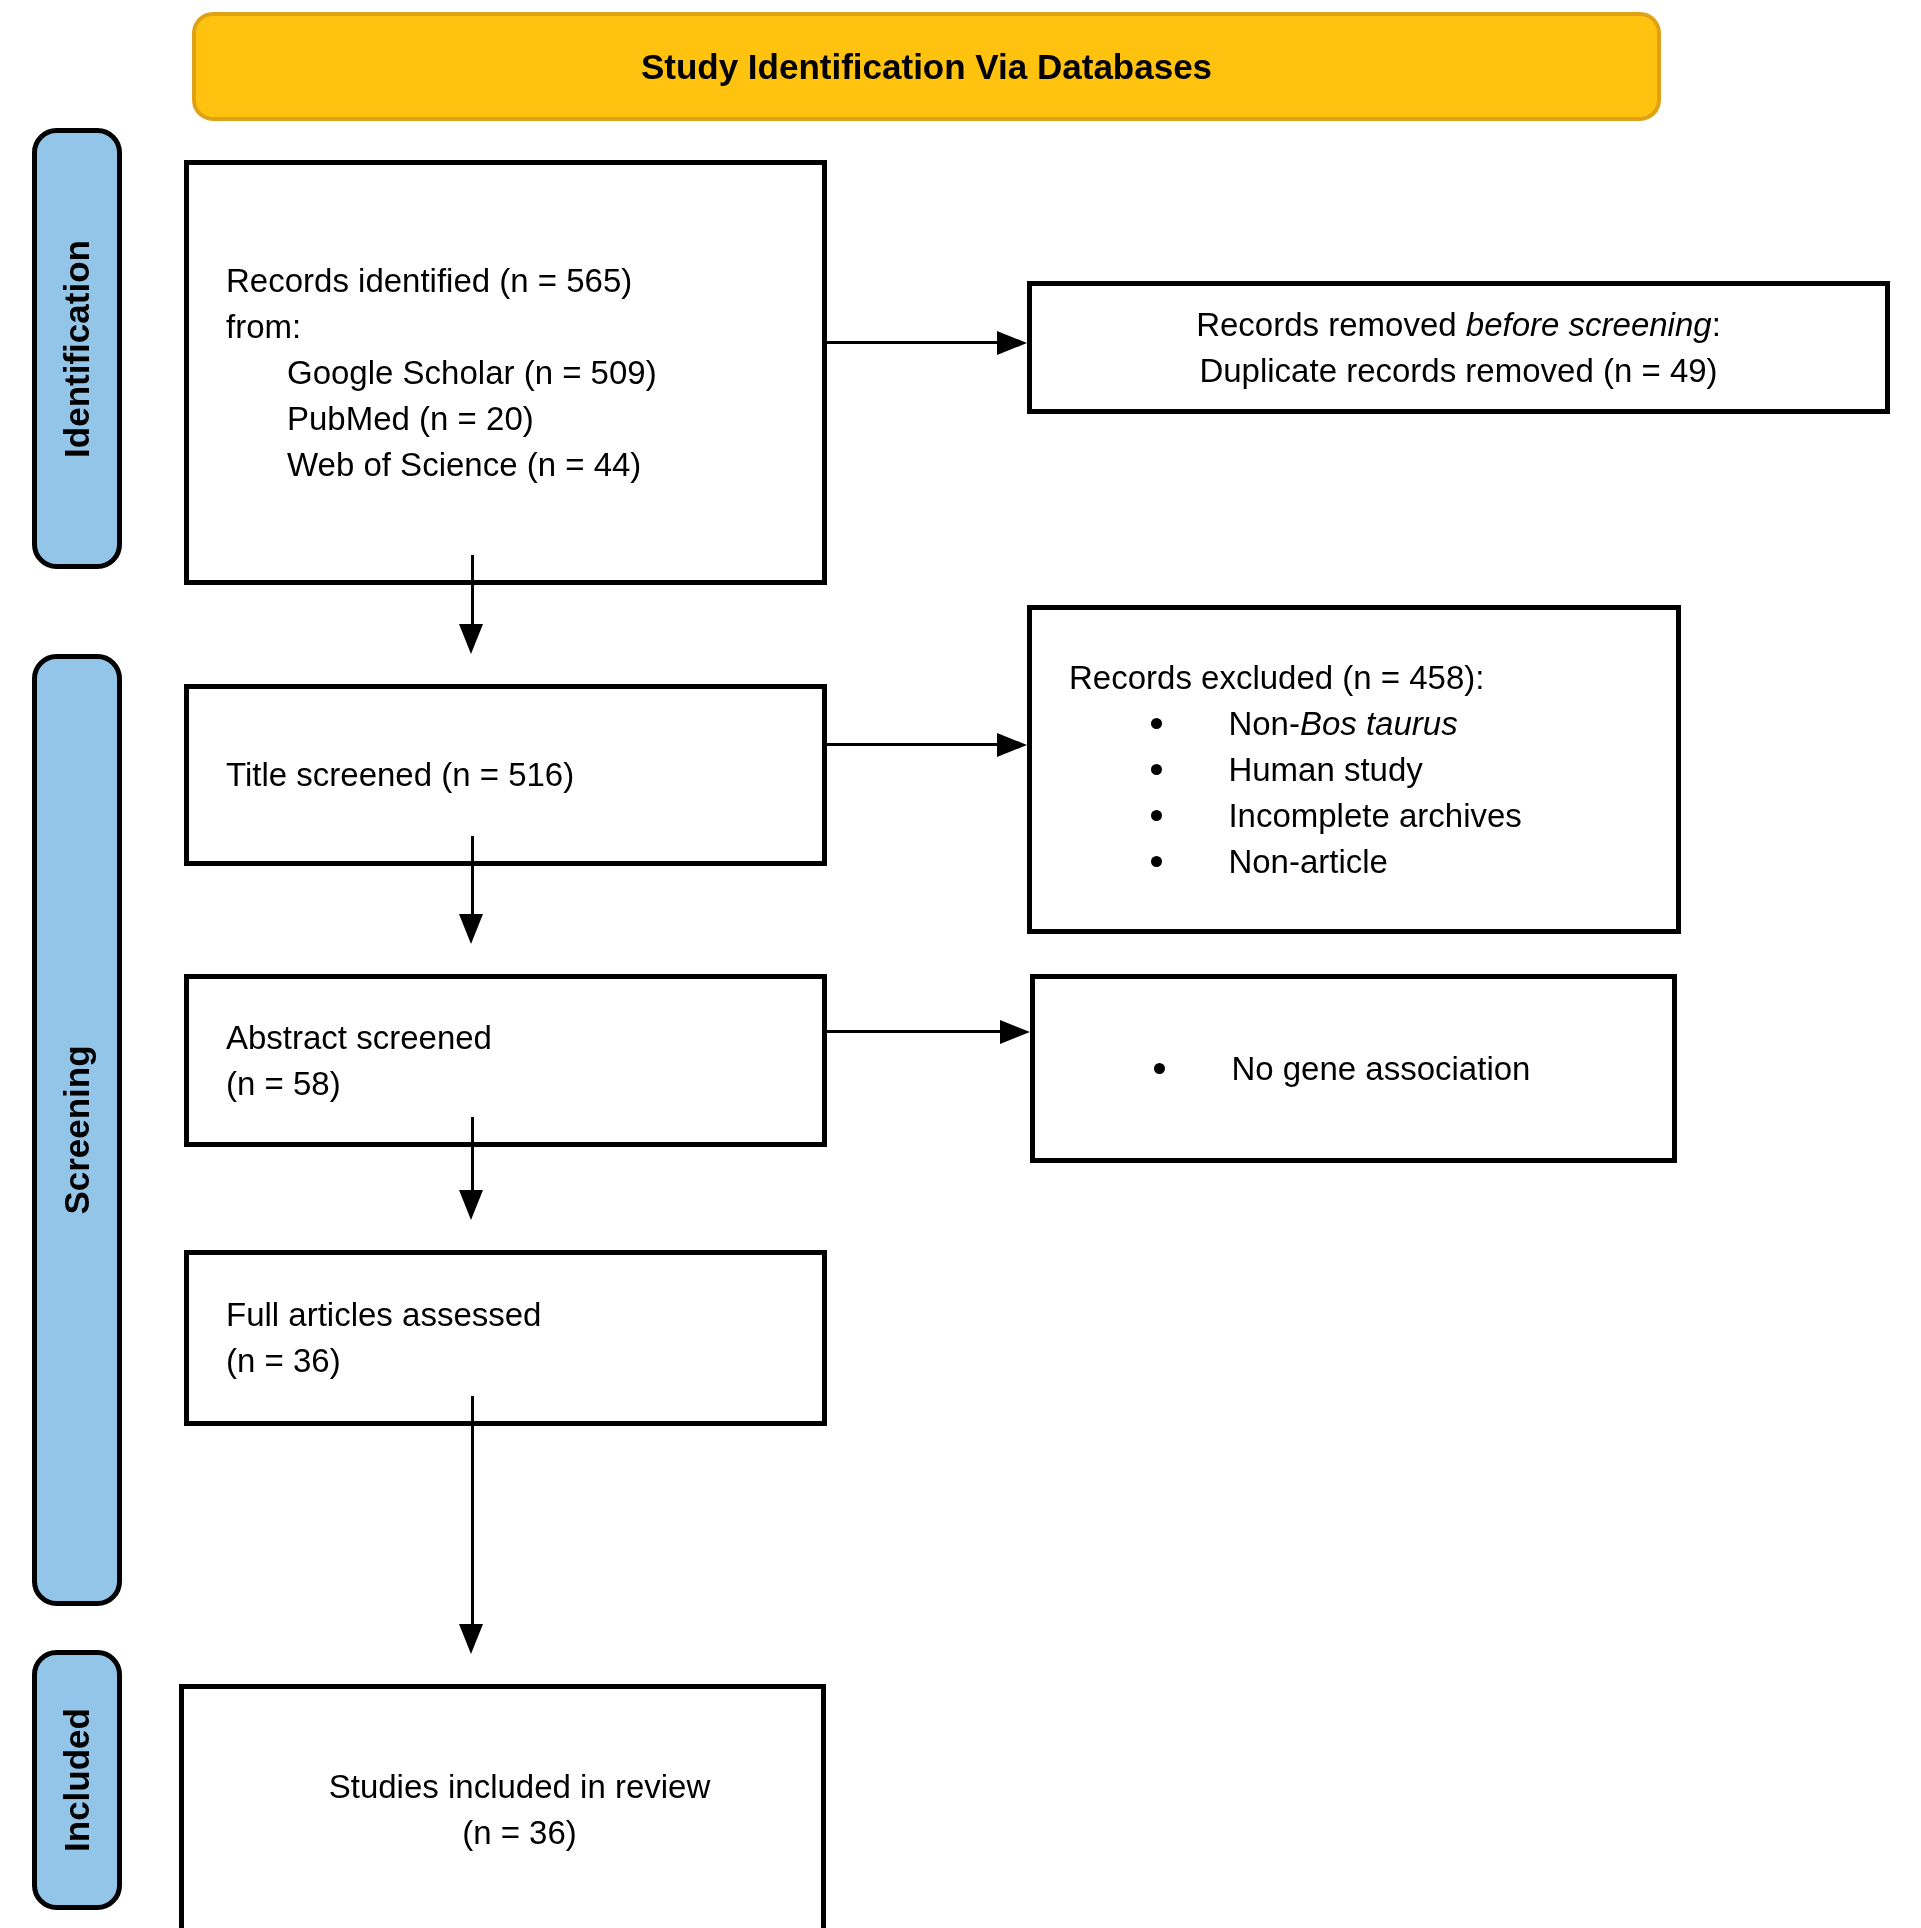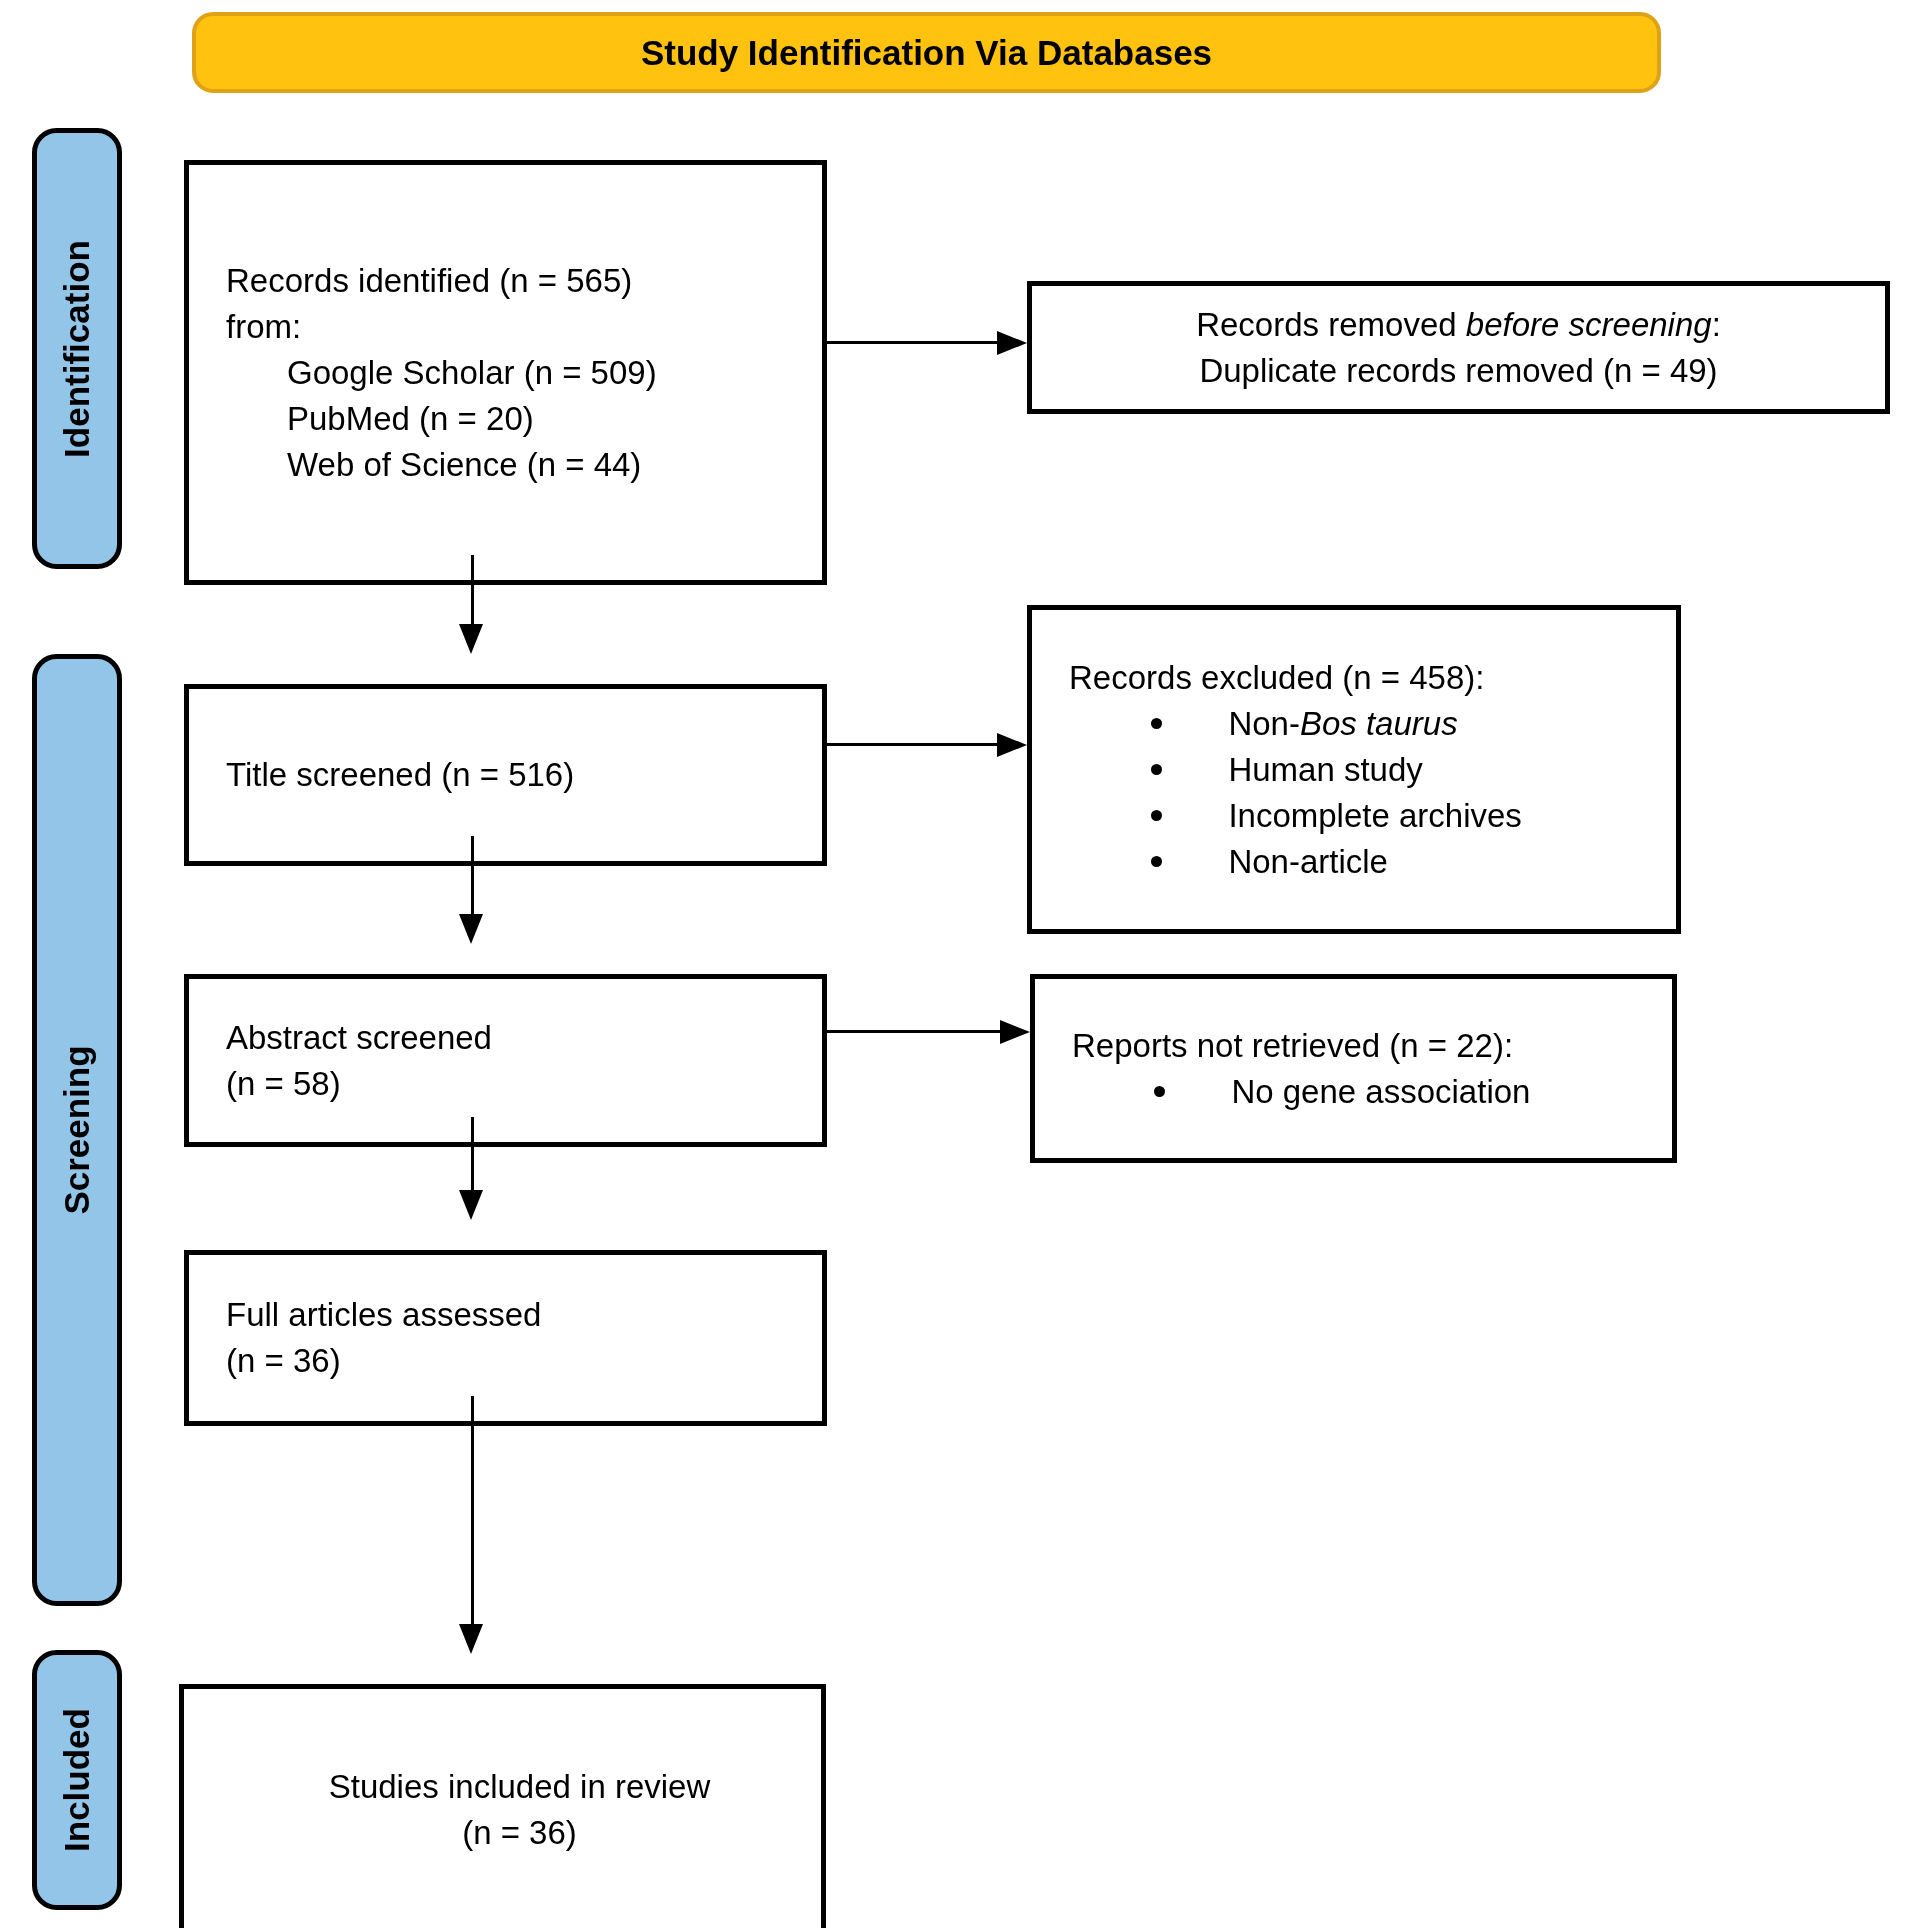--- a/index.html
+++ b/index.html
@@ -9,21 +9,21 @@
     width: 1922px;
     height: 1929px;
     background: #ffffff;
     overflow: hidden;
   }
 
   
   .banner {
     position: absolute;
     left: 192px; top: 12.3px;
-    width: 1469px; height: 81px;
+    width: 1469px; height: 109px;
     background: var(--banner_bg, #FFC20E);
     border: 4.4px solid var(--banner_border, #DFA216);
     border-radius: 21px;
     box-sizing: border-box;
     display: flex; align-items: center; justify-content: center;
     font-size: 35px; font-weight: bold;
   }
 
   
   .stage {
@@ -162,21 +162,20 @@
       <span class="dot"></span>
       <span class="bullet-text">Incomplete archives</span>
     </div>
     <div class="bullet-row">
       <span class="dot"></span>
       <span class="bullet-text">Non-article</span>
     </div>
   </div>
 
   <div class="box box-reports-missing pad">
-    <div>Reports not retrieved (n = 22):</div>
     <div class="bullet-row">
       <span class="dot"></span>
       <span class="bullet-text">No gene association</span>
     </div>
   </div>
 
   <div>
     <div class="stem-v" style="left:471px; top:555px; height:72px;"></div>
     <div class="head-down" style="left:459px; top:624px;"></div>
   </div>

